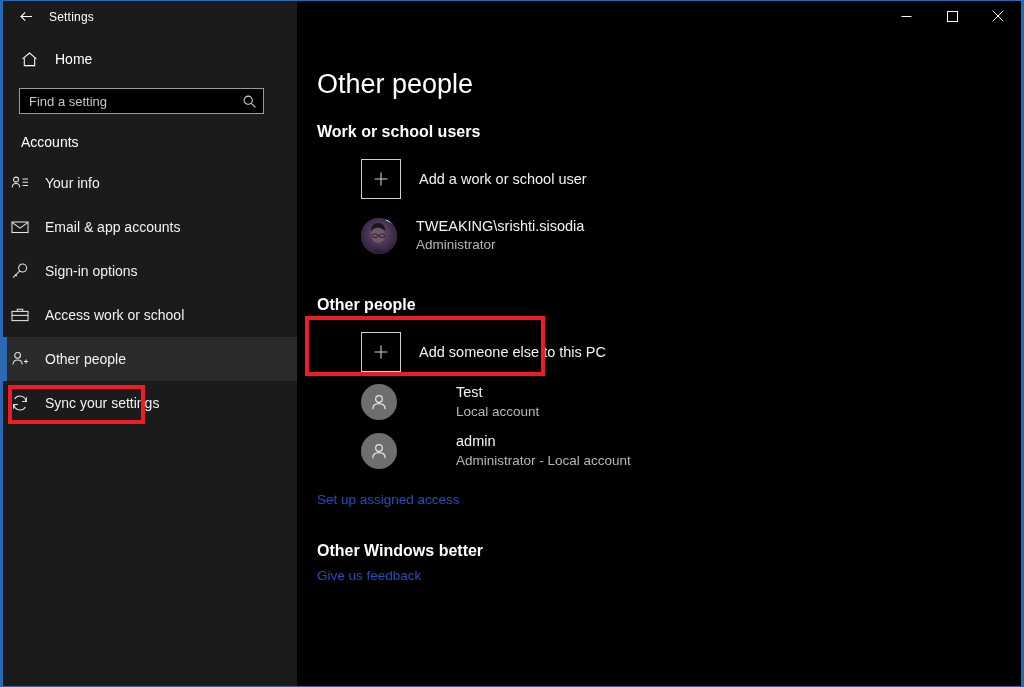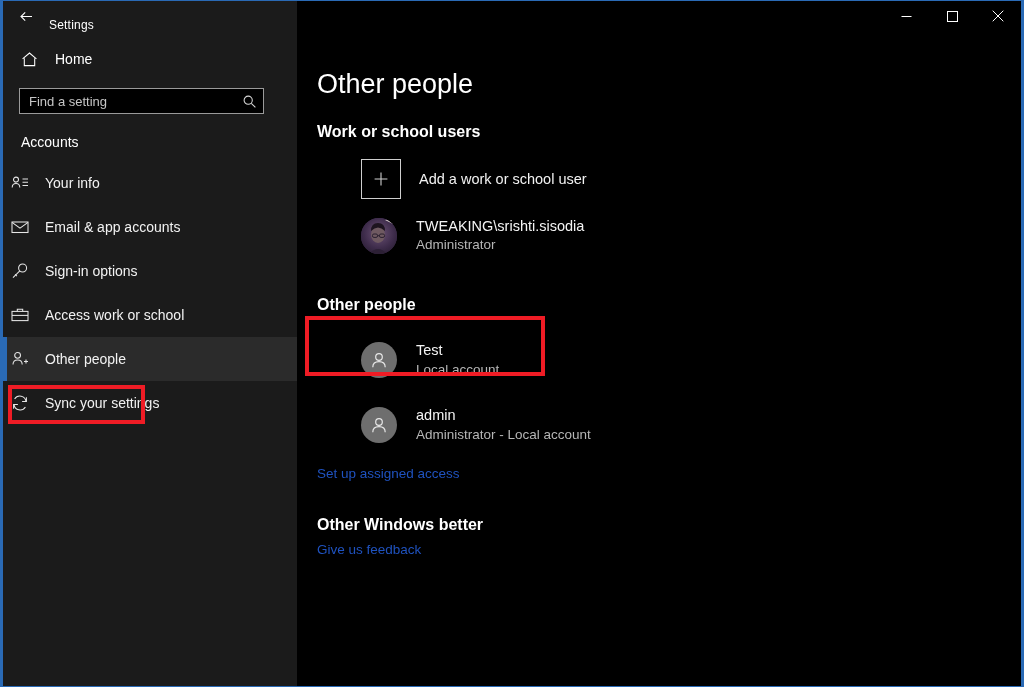--- a/index.html
+++ b/index.html
@@ -33,21 +33,21 @@
   .titlebar {
     position: relative;
     height: 31px;
     flex: 0 0 31px;
     display: flex;
     align-items: center;
     background: #1b1b1b;
   }
   .titlebar-left {
     display: flex;
-    align-items: flex-end;
+    align-items: center;
     width: 294px;
     height: 100%;
     background: #1b1b1b;
   }
   .back-btn {
     width: 46px;
     height: 31px;
     display: flex;
     align-items: center;
     justify-content: center;
@@ -222,21 +222,21 @@
     margin: 23px 0 0 0;
   }
   .group-title.spaced { margin-top: 42px; }
 
   .row {
     display: flex;
     align-items: center;
     margin-top: 18px;
     padding-left: 44px;
   }
-  .row.tight { margin-top: 27px; }
+  .row.tight { margin-top: 11px; gap: 40px; }
 
   .plus-box {
     width: 40px;
     height: 40px;
     flex: 0 0 40px;
     border: 1px solid #cfcfcf;
     box-sizing: border-box;
     display: flex;
     align-items: center;
     justify-content: center;
@@ -481,20 +481,28 @@
           </svg>
         </span>
         <span class="user-text">
           <span class="user-name">TWEAKING\srishti.sisodia</span>
           <span class="user-sub">Administrator</span>
         </span>
       </div>
 
       <div class="group-title spaced">Other people</div>
 
+      <div class="row">
+        <span class="plus-box">
+          <svg width="16" height="16" viewBox="0 0 16 16" stroke="currentColor" stroke-width="1.1">
+              <path d="M8 1.6 V14.4 M1.6 8 H14.4"></path>
+            </svg>
+        </span>
+        <span class="row-label">Add someone else to this PC</span>
+      </div>
 
       <div class="row tight">
         <span class="avatar-generic">
           <svg width="20" height="20" viewBox="0 0 20 20" fill="none" stroke="currentColor" stroke-width="1.2">
             <circle cx="10" cy="7" r="3.3"></circle>
             <path d="M3.8 17.2 c0-3.6 2.8-5.5 6.2-5.5 s6.2 1.9 6.2 5.5"></path>
           </svg>
         </span>
         <span class="user-text">
           <span class="user-name">Test</span>

